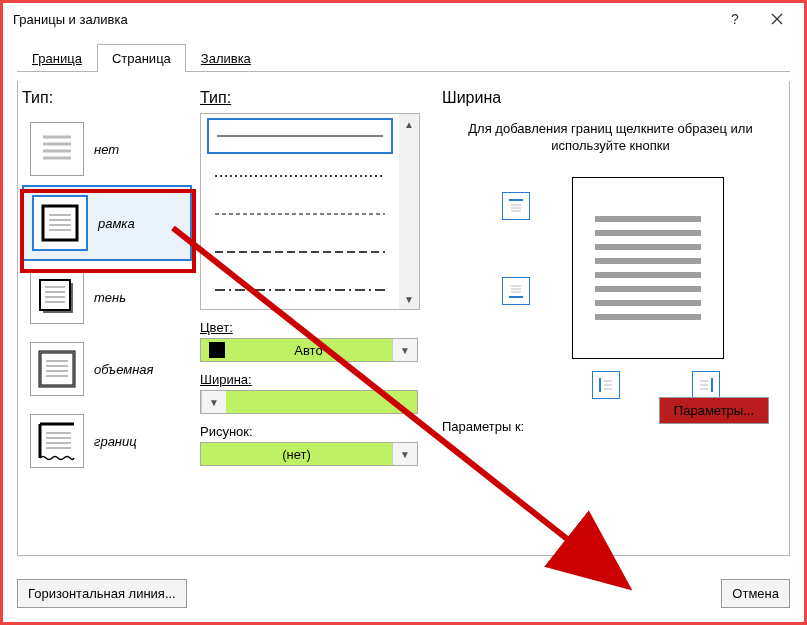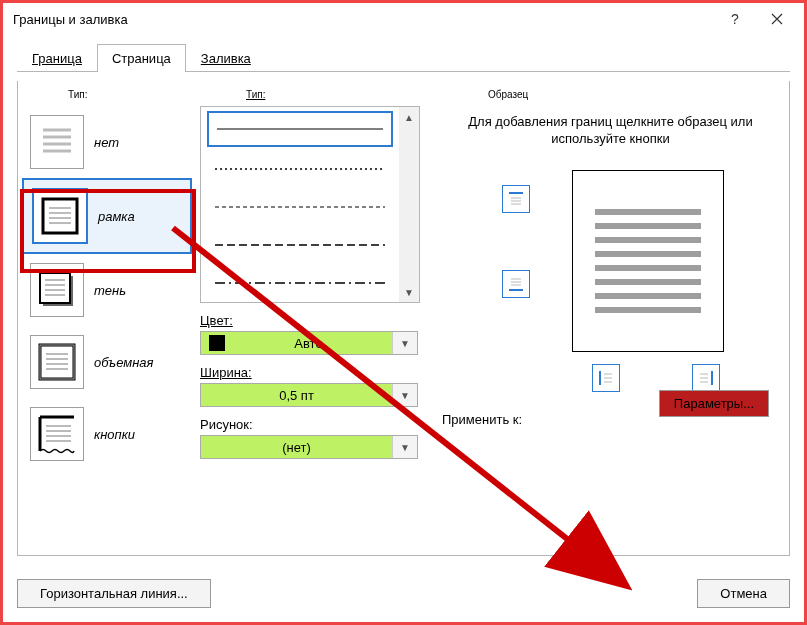--- a/index.html
+++ b/index.html
@@ -63,23 +63,22 @@
     border: 1px solid #b5b5b5;
     border-top: none;
     box-sizing: border-box;
   }
   .columns {
     position: absolute;
     left: 0; right: 0; top: 0; bottom: 0;
     padding: 10px 12px 12px 12px;
   }
   .section-label {
-    font-size: 10px;
+    font-size: 16px;
     margin-bottom: 6px;
-    margin-left: 46px;
   }
   .underline { text-decoration: underline; }
   
   .col-left {
     position: absolute;
     left: 4px; top: 8px;
     width: 170px;
   }
   .setting-list {
     margin-top: 6px;
@@ -244,21 +243,21 @@
   }
   
   .bottom-bar {
     position: absolute;
     left: 14px; right: 14px;
     bottom: 14px;
     display: flex;
     align-items: center;
   }
   .btn {
-    padding: 6px 22px;
+    padding: 6px 10px;
     border: 1px solid #999;
     background: #f4f4f4;
     font-size: 13px;
     cursor: default;
   }
   .btn.primary {
     border: 2px solid #2a7bd1;
     padding: 6px 30px;
   }
   .bottom-bar .spacer { flex: 1; }
@@ -366,21 +365,21 @@
                   <line x1="3" y1="3" x2="3" y2="37" stroke="#000" stroke-width="3"></line>
                   <path d="M3 37 Q 6 34 9 37 T 15 37 T 21 37 T 27 37 T 33 37 T 37 37" stroke="#000" fill="none" stroke-width="1.5"></path>
                   <g stroke="#bbb" stroke-width="2">
                     <line x1="9" y1="12" x2="34" y2="12"></line>
                     <line x1="9" y1="17" x2="34" y2="17"></line>
                     <line x1="9" y1="22" x2="34" y2="22"></line>
                     <line x1="9" y1="27" x2="34" y2="27"></line>
                   </g>
                 </svg>
             </div>
-            <span>кнопки</span>
+            <span>границ</span>
           </div>
 
         </div>
         <div class="redbox"></div>
       </div>
 
       <div class="col-mid">
         <div class="section-label"><span class="underline">Тип:</span></div>
 
         <div class="line-list">
@@ -417,33 +416,32 @@
 
         <div class="field-label"><span class="underline">Цвет:</span></div>
         <div class="combo">
           <div class="swatch"></div>
           <div class="combo-text">Авто</div>
           <div class="combo-btn">▼</div>
         </div>
 
         <div class="field-label"><span class="underline">Ширина:</span></div>
         <div class="combo">
-          <div class="combo-text">0,5 пт</div>
           <div class="combo-btn">▼</div>
         </div>
 
         <div class="field-label"><span>Рисунок:</span></div>
         <div class="combo">
           <div class="combo-text">(нет)</div>
           <div class="combo-btn">▼</div>
         </div>
       </div>
 
       <div class="col-right">
-        <div class="section-label">Образец</div>
+        <div class="section-label">Ширина</div>
         <div class="hint">Для добавления границ щелкните образец или используйте кнопки</div>
 
         <div class="preview-area">
           <div class="edge-btn" style="left:60px; top:25px">
             <svg viewBox="0 0 18 18">
                 <line x1="2" y1="3" x2="16" y2="3" stroke="#2a7bd1" stroke-width="2"></line>
                 <g stroke="#bbb">
                   <line x1="4" y1="8" x2="14" y2="8"></line>
                   <line x1="4" y1="11" x2="14" y2="11"></line>
                   <line x1="4" y1="14" x2="14" y2="14"></line>
@@ -492,21 +490,21 @@
                 <g stroke="#bbb">
                   <line x1="3" y1="5" x2="11" y2="5"></line>
                   <line x1="3" y1="9" x2="11" y2="9"></line>
                   <line x1="3" y1="13" x2="11" y2="13"></line>
                 </g>
               </svg>
           </div>
         </div>
 
         <div class="apply-row">
-          <div><span>Применить к:</span></div>
+          <div><span>Параметры к:</span></div>
         </div>
 
         <div class="params-btn"><span>Параметры...</span></div>
       </div>
 
     </div>
   </div>
 
   <div class="bottom-bar">
     <div class="btn"><span>Горизонтальная линия...</span></div>

